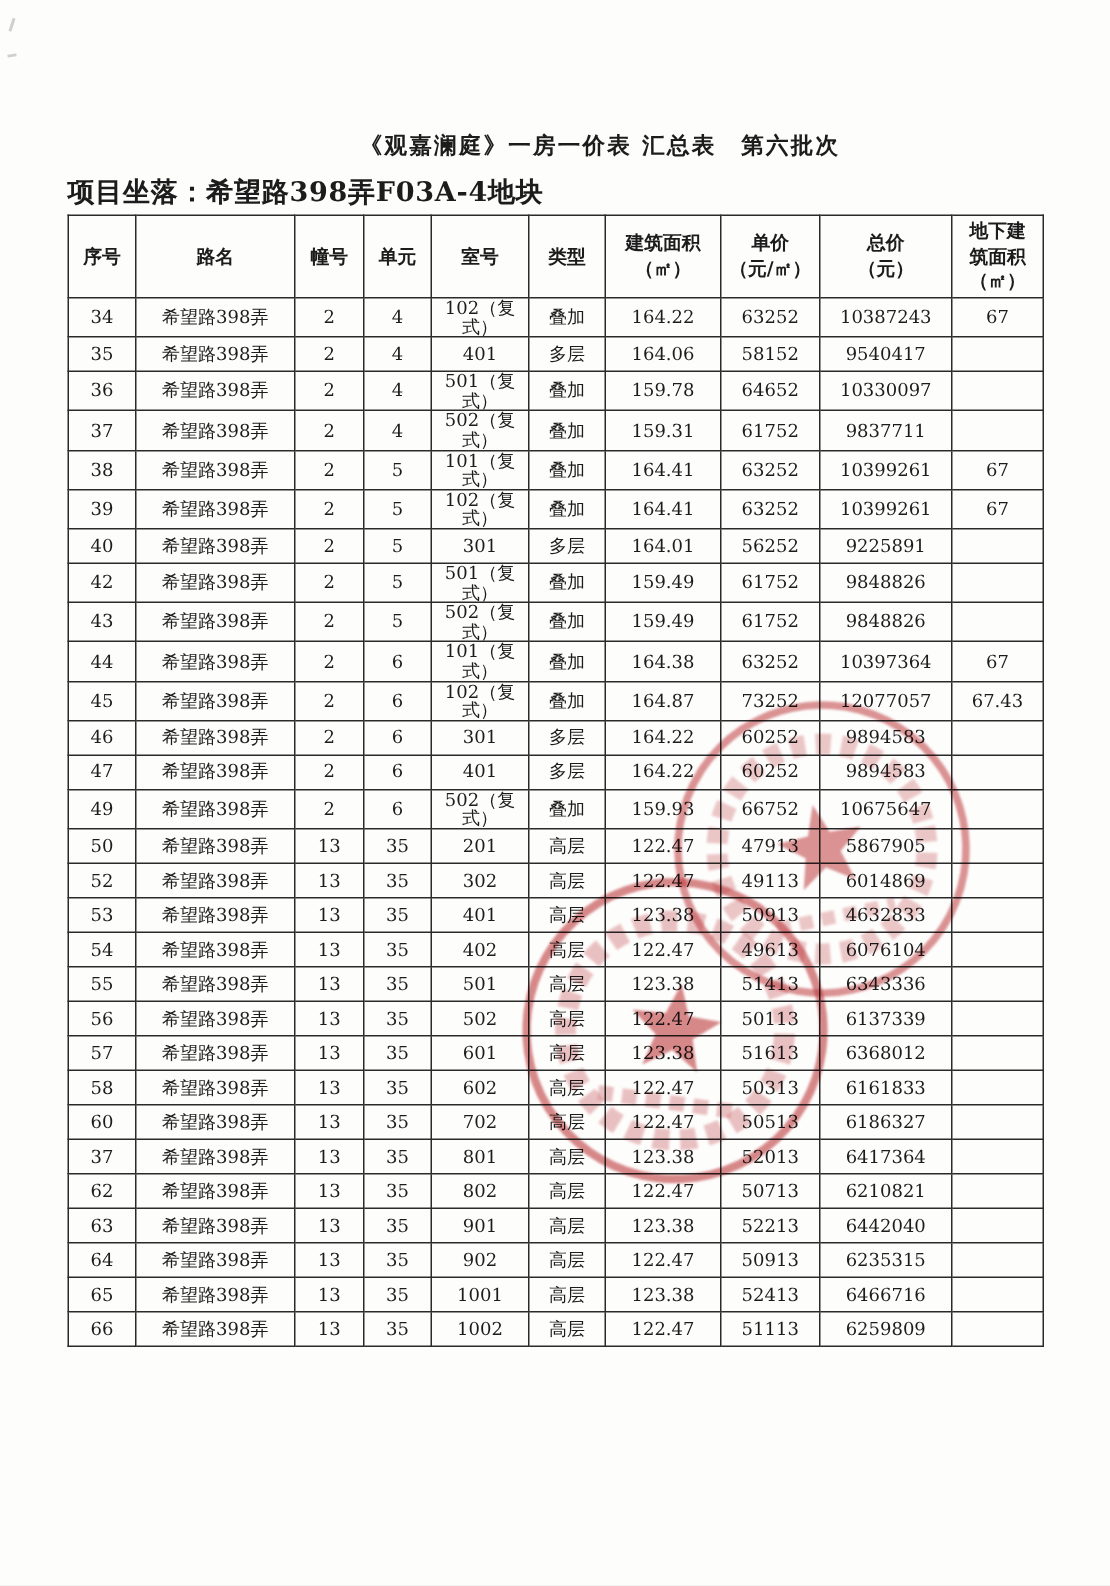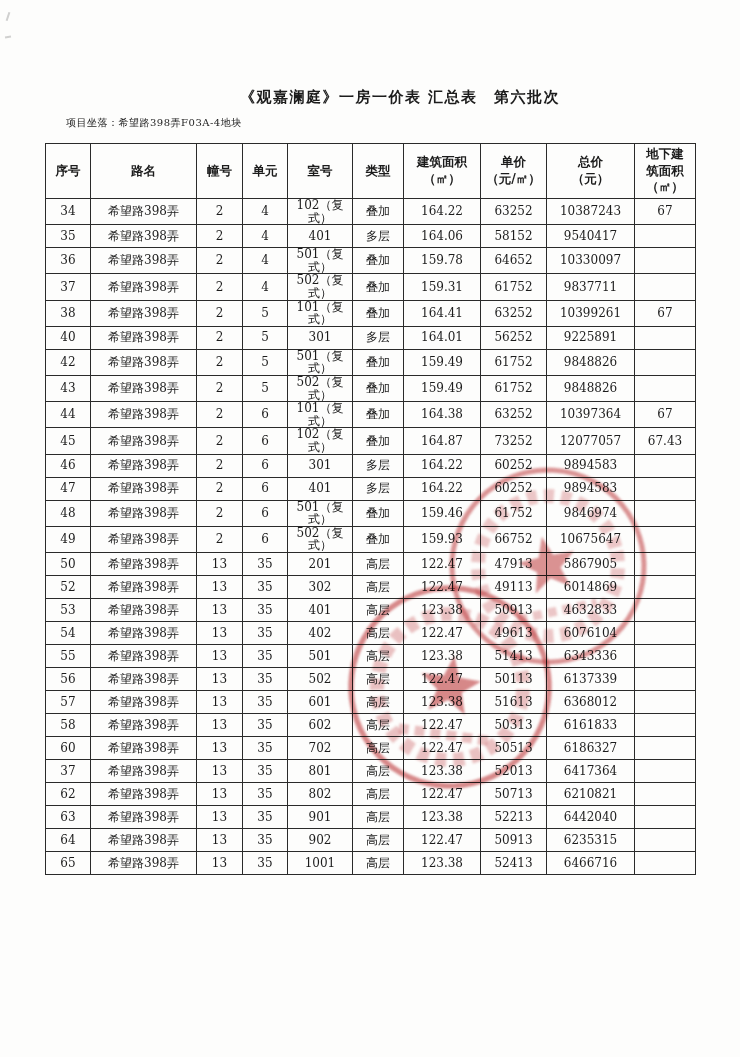--- a/index.html
+++ b/index.html
@@ -12,21 +12,21 @@
     overflow:hidden;
     margin:0 auto;
   }
   .doc-title{
     position:absolute;top:88px;left:0;width:100%;
     text-align:center;
     font-size:15px;font-weight:600;letter-spacing:1.5px;padding-left:30px;
   }
   .doc-subtitle{
     position:absolute;top:116px;left:45px;
-    font-size:10px;font-weight:400;letter-spacing:0.5px;margin-left:21px;
+    font-size:18px;font-weight:700;letter-spacing:0.5px;
   }
   table.price-table{
     position:absolute;top:143px;left:45px;
     width:650px;
     border-collapse:collapse;table-layout:fixed;
     background:transparent;
   }
   .price-table th,.price-table td{
     border:1px solid #2a2a2a;
     text-align:center;vertical-align:middle;
@@ -151,20 +151,32 @@
           <td>2</td>
           <td>5</td>
           <td>101（复式）</td>
           <td>叠加</td>
           <td>164.41</td>
           <td>63252</td>
           <td>10399261</td>
           <td>67</td>
         </tr>
         <tr>
+          <td>39</td>
+          <td>希望路398弄</td>
+          <td>2</td>
+          <td>5</td>
+          <td>102（复式）</td>
+          <td>叠加</td>
+          <td>164.41</td>
+          <td>63252</td>
+          <td>10399261</td>
+          <td>67</td>
+        </tr>
+        <tr>
           <td>40</td>
           <td>希望路398弄</td>
           <td>2</td>
           <td>5</td>
           <td>301</td>
           <td>多层</td>
           <td>164.01</td>
           <td>56252</td>
           <td>9225891</td>
           <td></td>
@@ -235,32 +247,20 @@
           <td>2</td>
           <td>6</td>
           <td>401</td>
           <td>多层</td>
           <td>164.22</td>
           <td>60252</td>
           <td>9894583</td>
           <td></td>
         </tr>
         <tr>
-          <td>48</td>
-          <td>希望路398弄</td>
-          <td>2</td>
-          <td>6</td>
-          <td>501（复式）</td>
-          <td>叠加</td>
-          <td>159.46</td>
-          <td>61752</td>
-          <td>9846974</td>
-          <td></td>
-        </tr>
-        <tr>
           <td>49</td>
           <td>希望路398弄</td>
           <td>2</td>
           <td>6</td>
           <td>502（复式）</td>
           <td>叠加</td>
           <td>159.93</td>
           <td>66752</td>
           <td>10675647</td>
           <td></td>
@@ -424,20 +424,32 @@
         <tr>
           <td>65</td>
           <td>希望路398弄</td>
           <td>13</td>
           <td>35</td>
           <td>1001</td>
           <td>高层</td>
           <td>123.38</td>
           <td>52413</td>
           <td>6466716</td>
+          <td></td>
+        </tr>
+        <tr>
+          <td>66</td>
+          <td>希望路398弄</td>
+          <td>13</td>
+          <td>35</td>
+          <td>1002</td>
+          <td>高层</td>
+          <td>122.47</td>
+          <td>51113</td>
+          <td>6259809</td>
           <td></td>
         </tr>
       </tbody>
   </table>
 
   <svg class="seals" width="740" height="1057" viewBox="0 0 740 1057">
     <defs>
       <filter id="sealblur" x="-20%" y="-20%" width="140%" height="140%">
         <feGaussianBlur stdDeviation="0.8"></feGaussianBlur>
       </filter>

